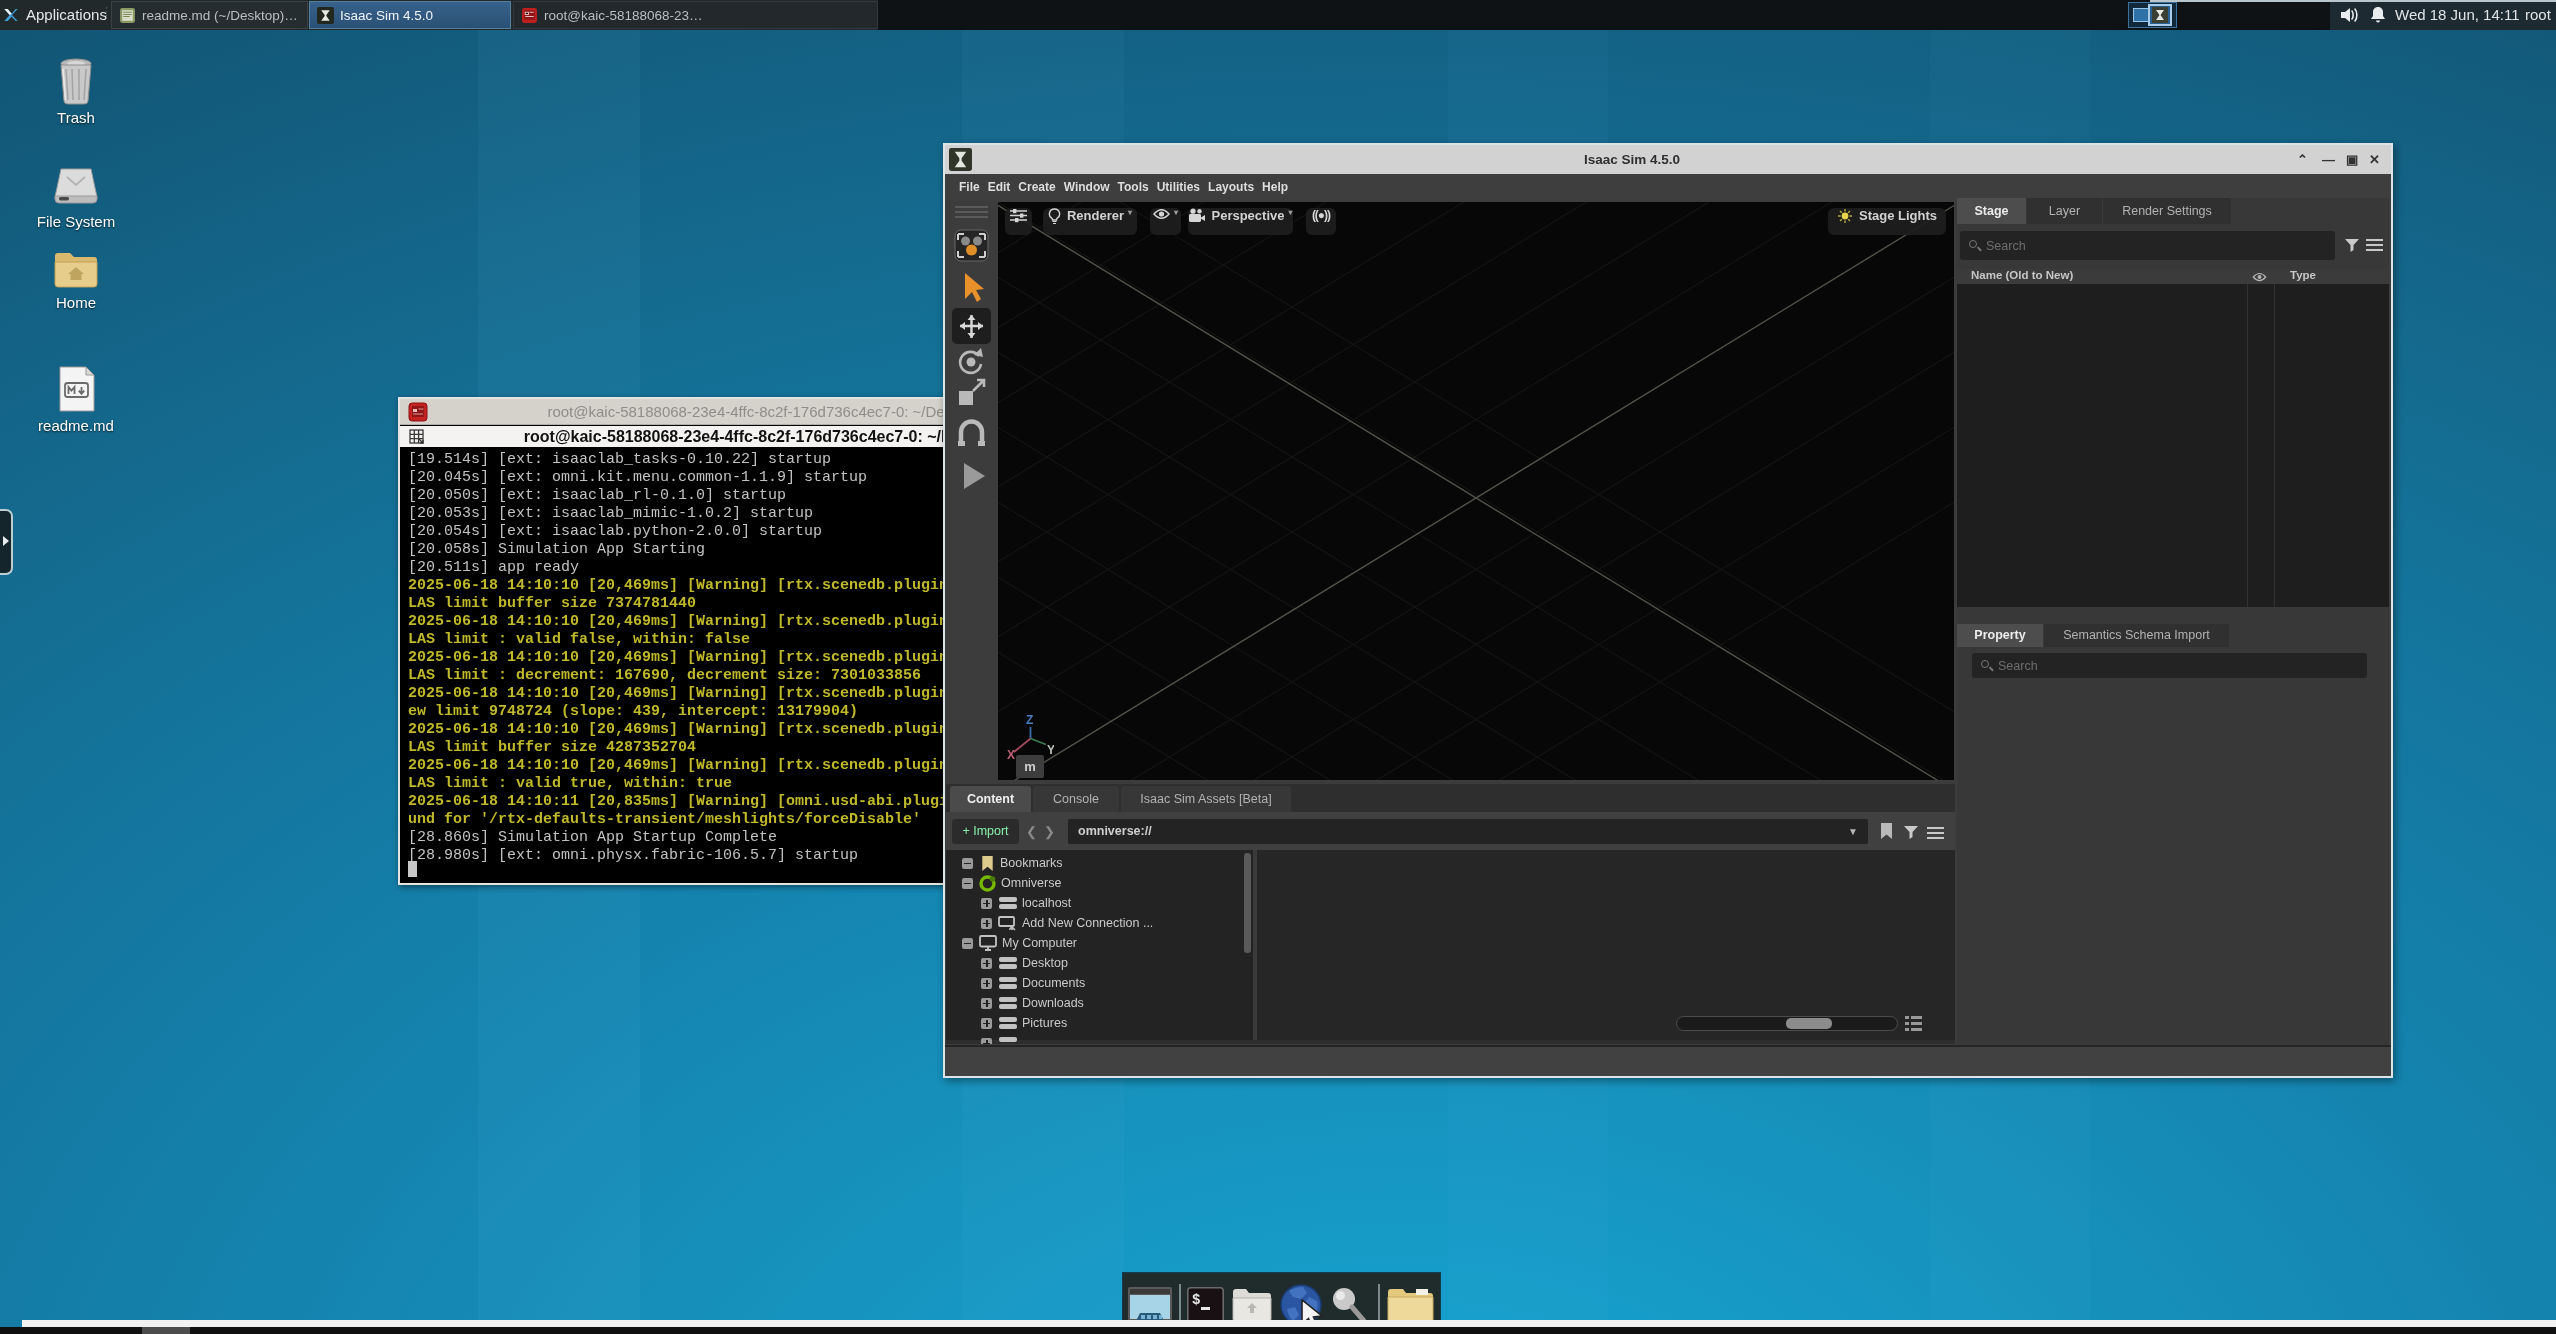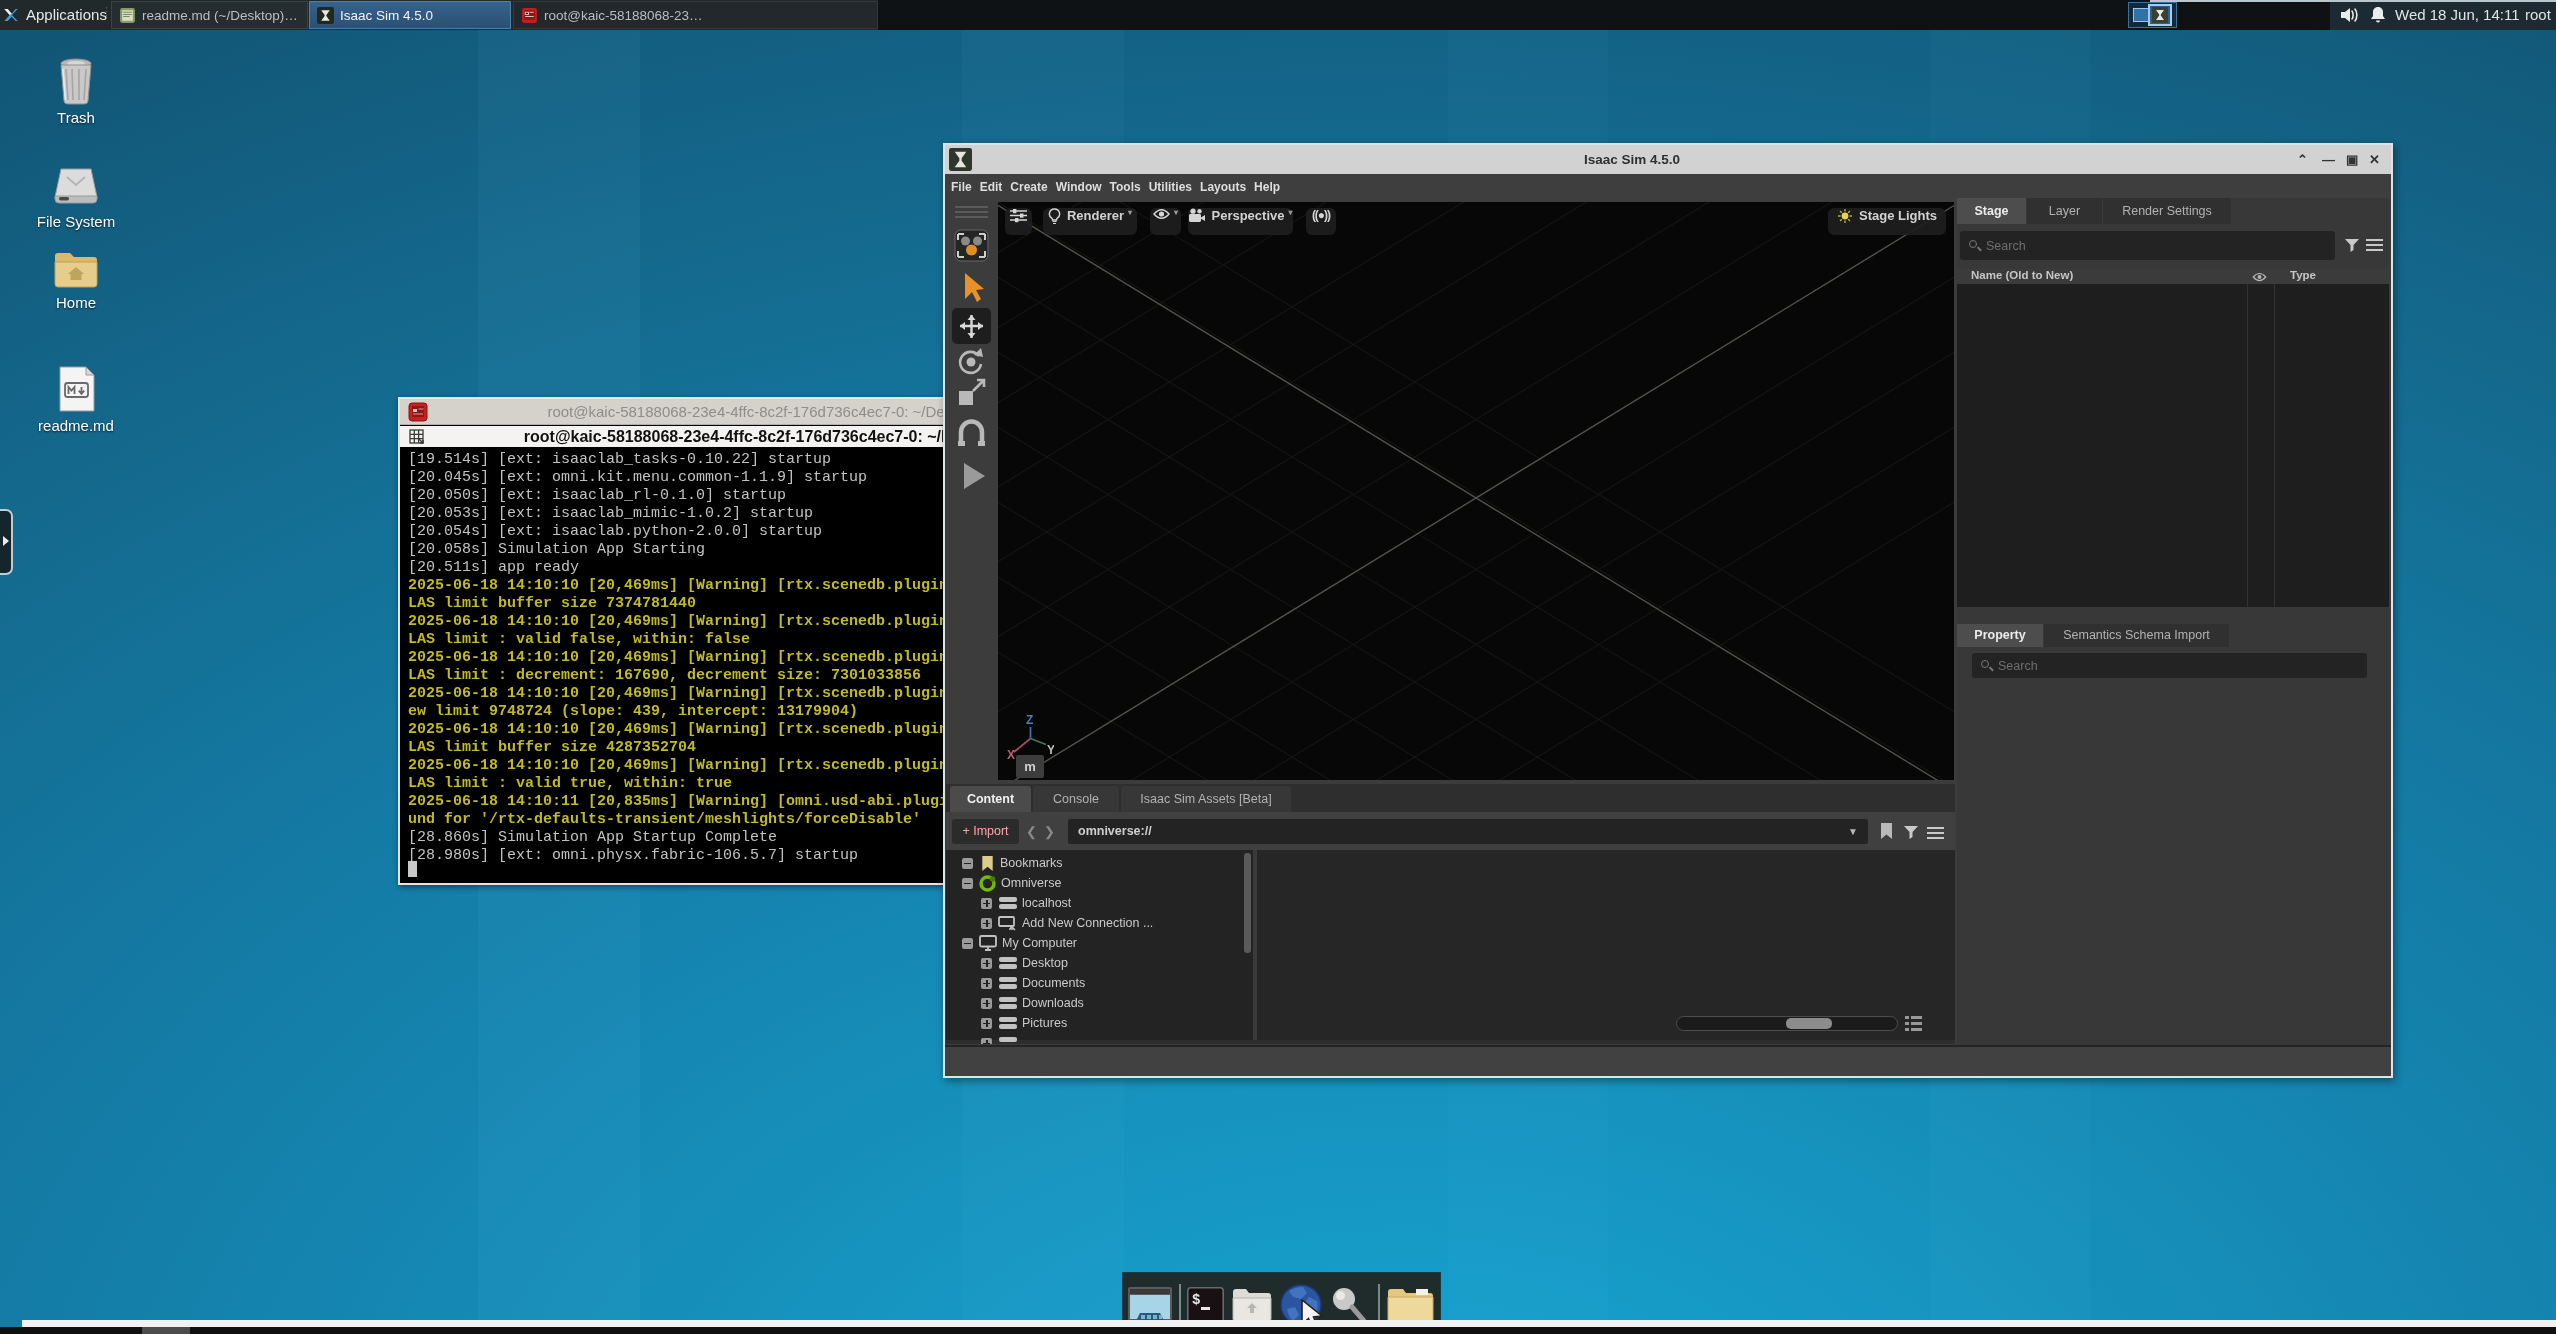--- a/index.html
+++ b/index.html
@@ -252,21 +252,21 @@
 </div>
 
 <div id="isaac">
   <div class="titlebar">
     <svg style="position:absolute;left:4px;top:3px;" width="23" height="23" viewBox="0 0 16 16">
         <rect x="0" y="0" width="16" height="16" rx="1.5" fill="#30362a"></rect>
         <path d="M4 2.6h8l-3.2 4.6v1.6L12 13.4H4l3.2-4.6V7.2L4 2.6z" fill="#e4e6e0"></path>
       </svg>
     <div class="t">Isaac Sim 4.5.0</div>
   </div>
-  <div class="menubar"><span style="margin-left:6px;">File</span><span>Edit</span><span>Create</span><span>Window</span><span>Tools</span><span>Utilities</span><span>Layouts</span><span>Help</span></div>
+  <div class="menubar"><span style="margin-left:14px;">File</span><span>Edit</span><span>Create</span><span>Window</span><span>Tools</span><span>Utilities</span><span>Layouts</span><span>Help</span></div>
   <div class="wctl">
     <span style="left:0">⌃</span>
       <span style="left:25px">―</span>
       <span style="left:49px">▣</span>
       <span style="left:72px">✕</span>
   </div>
 
   <div class="ltool">
     <svg width="47" height="580" viewBox="0 0 47 580">
       <g stroke="#5a5a5a" stroke-width="2">
@@ -427,21 +427,21 @@
         <span class="ph">Search</span>
     </div>
   </div>
 
   <div class="cpanel">
     <div class="ctab on" style="left:4px; width:81px;">Content</div>
     <div class="ctab" style="left:87px; width:86px;">Console</div>
     <div class="ctab" style="left:175px; width:170px;">Isaac Sim Assets [Beta]</div>
     <div class="abs" style="left:0; top:28px; width:1009px; height:38px; background:#404040;"></div>
     <div class="abs" style="left:6px; top:35px; width:67px; height:25px; background:#2b2b2b; border-radius:3px;
-         color:#fca5a5; font-size:12.5px; text-align:center; line-height:25px;">+ Import</div>
+         color:#86efac; font-size:12.5px; text-align:center; line-height:25px;">+ Import</div>
     <div class="abs" style="left:80px; top:35px; width:40px; height:25px; color:#8a8a8a; font-size:13px; line-height:25px;">❮&nbsp;&nbsp;❯</div>
     <div class="abs" style="left:122px; top:35px; width:800px; height:25px; background:#232323; border-radius:2px;">
       <span style="position:absolute; left:10px; top:0; line-height:25px; font-size:12.5px; color:#cfcfcf; font-weight:bold;">omniverse://</span>
       <span style="position:absolute; right:10px; top:0; line-height:25px; font-size:10px; color:#b5b5b5;">▼</span>
     </div>
     <svg class="abs" style="left:934px; top:38px;" width="13" height="18" viewBox="0 0 13 18">
         <path d="M1 1h11v16l-5.5-4.5L1 17z" fill="#b9b9b9"></path>
       </svg>
     <svg class="abs" style="left:957px; top:40px;" width="16" height="16" viewBox="0 0 16 16">
         <path d="M1 2h14l-5.5 6v5l-3 2V8z" fill="#c9c9c9"></path>

